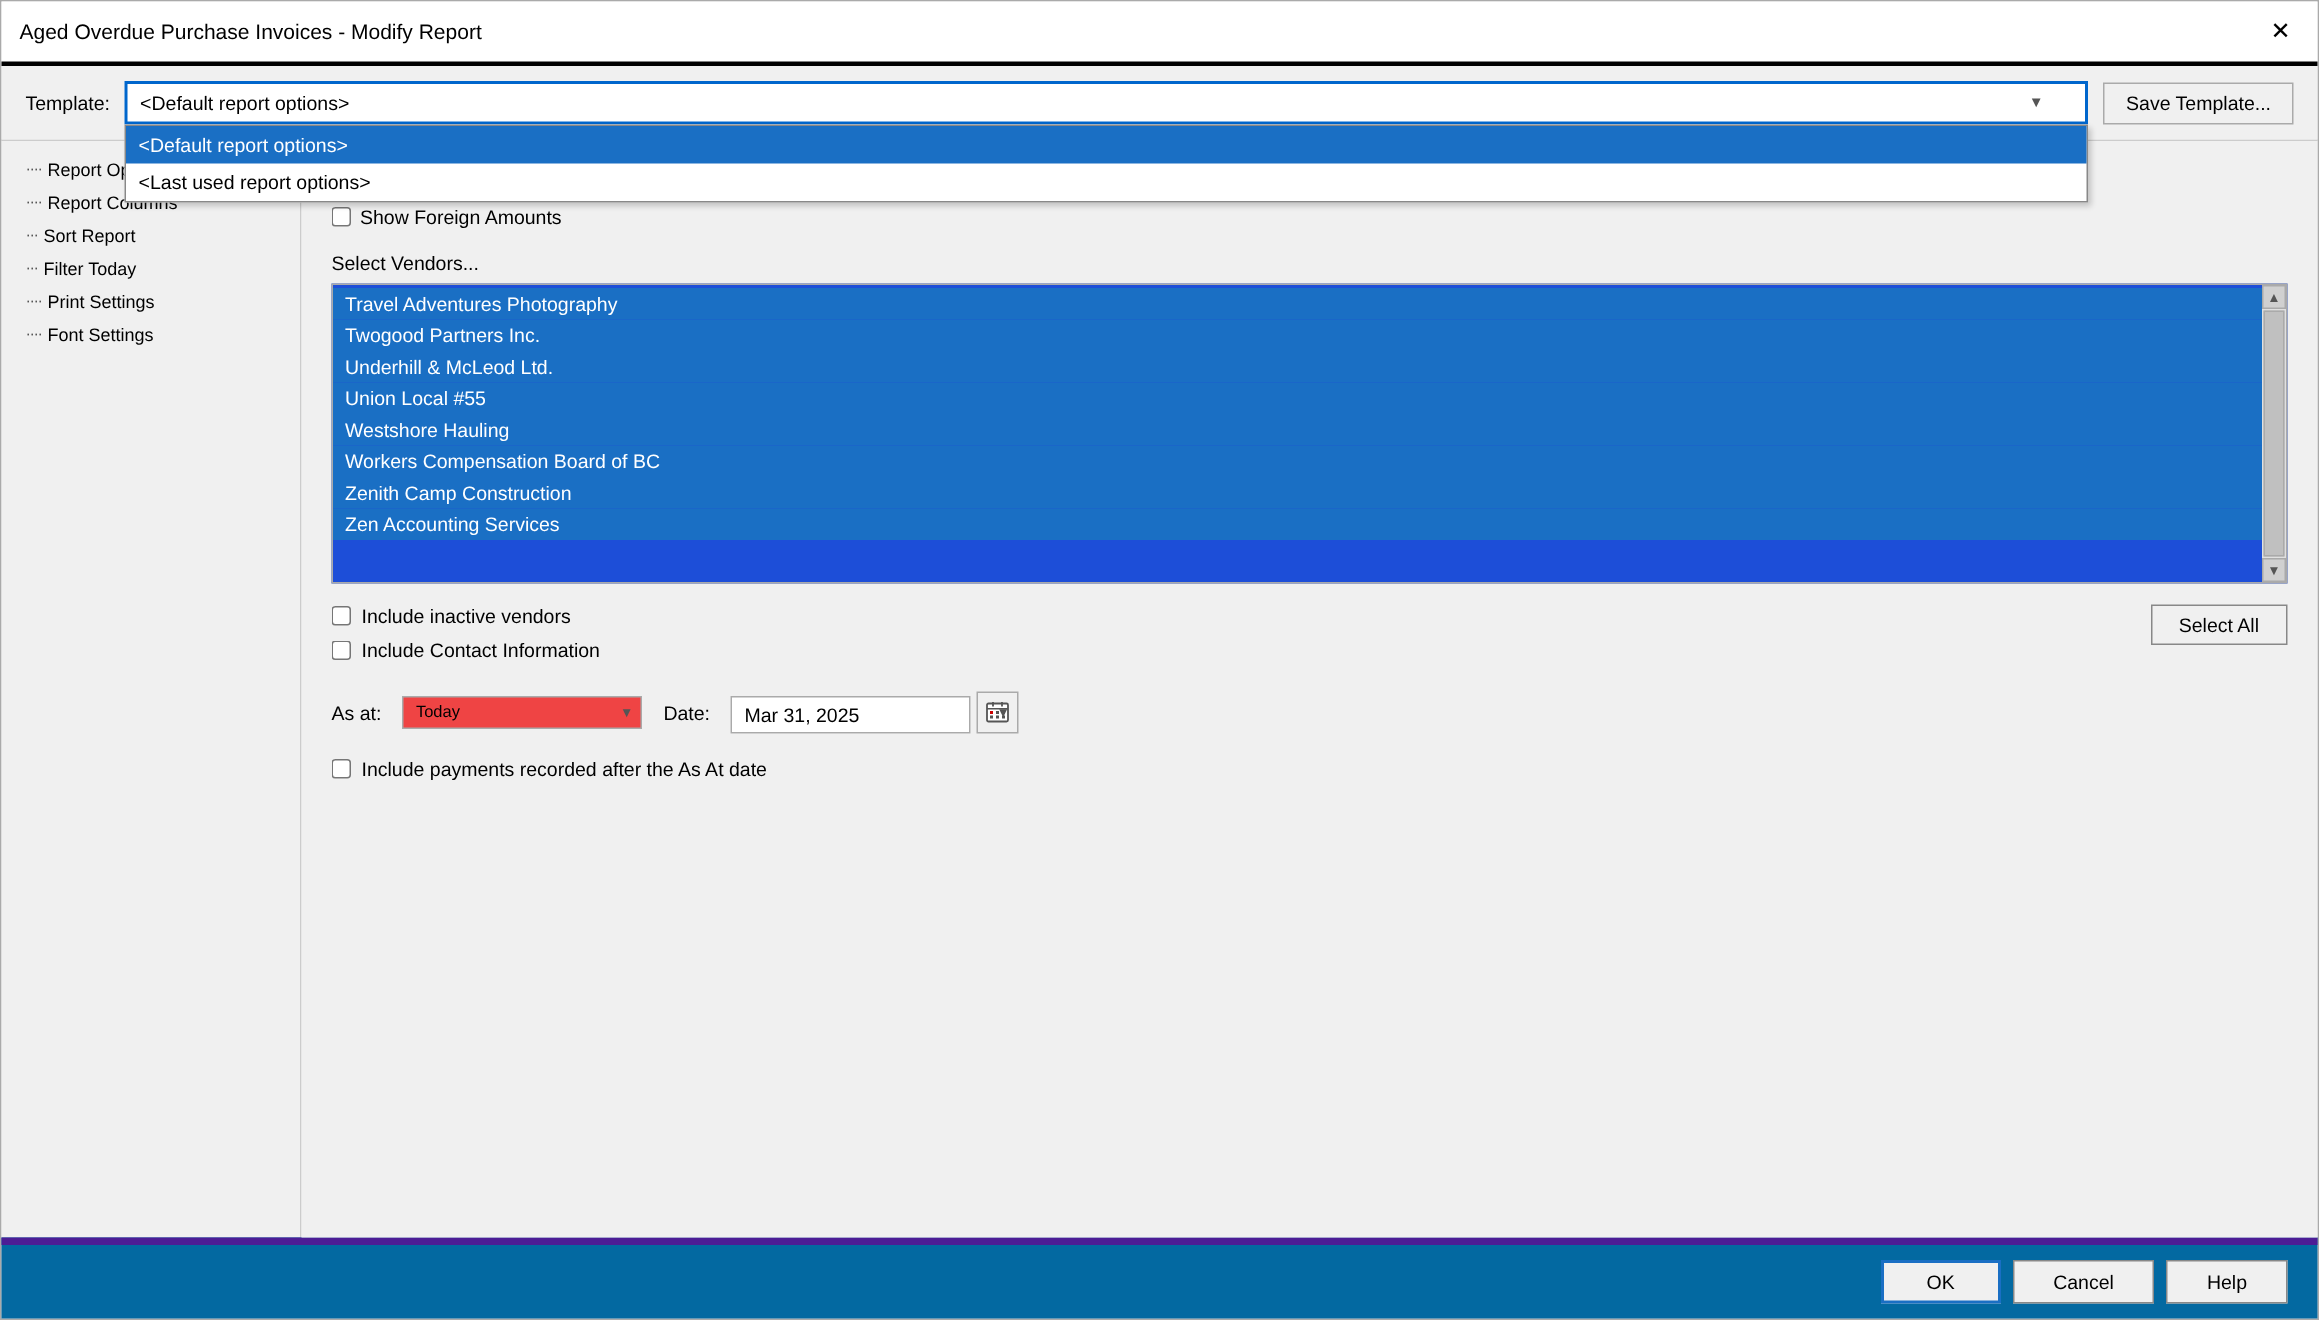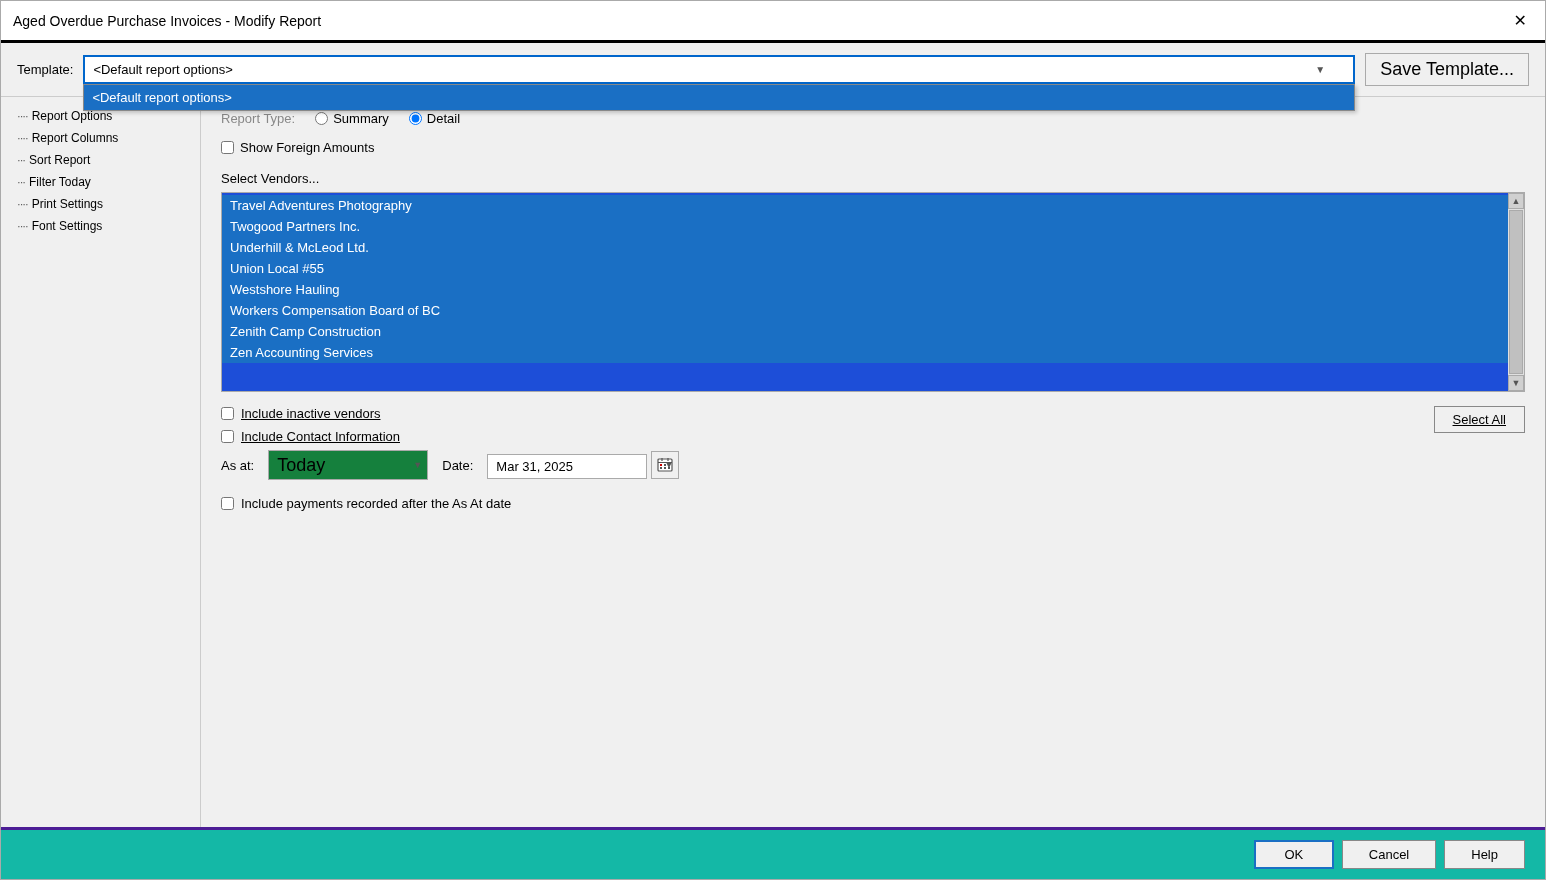--- a/index.html
+++ b/index.html
@@ -91,21 +91,21 @@
       font-size: 13px;
     }
     .template-dropdown-item.selected {
       background: #1a6fc4;
       color: #fff;
     }
     .save-template-btn {
       background: #f0f0f0;
       border: 1px solid #aaa;
       padding: 5px 14px;
-      font-size: 18px;
+      font-size: 13px;
       cursor: pointer;
       white-space: nowrap;
       min-height: 28px;
     }
 
     .main-content {
       display: flex;
       flex: 1;
       border-top: 1px solid #ccc;
     }
@@ -221,22 +221,21 @@
       width: 14px;
       background: #c0c0c0;
       border: 1px solid #aaa;
       margin: 1px;
     }
 
     .options-row {
       display: flex;
       align-items: flex-start;
       justify-content: space-between;
-      margin-bottom: 6px;
-      text-decoration: underline;
+      margin-bottom: 20px;
     }
     .checkboxes-col {
       display: flex;
       flex-direction: column;
       gap: 8px;
     }
     .checkbox-item {
       display: flex;
       align-items: center;
       gap: 7px;
@@ -260,24 +259,24 @@
       gap: 14px;
       margin-bottom: 16px;
     }
     .as-at-label { font-size: 13px; }
     .as-at-select-wrapper {
       position: relative;
       display: inline-flex;
       align-items: center;
     }
     .as-at-select {
-      background: #15803d;
+      background: #ef4444;
       border: 1px solid #aaa;
       padding: 4px 24px 4px 8px;
-      font-size: 18px;
+      font-size: 11px;
       cursor: pointer;
       min-width: 160px;
       appearance: none;
     }
     .date-label { font-size: 13px; }
     .date-select-wrapper {
       position: relative;
       display: inline-flex;
       align-items: flex-end;
       gap: 4px;
@@ -314,22 +313,22 @@
 
     .include-payments-row {
       display: flex;
       align-items: center;
       gap: 7px;
       font-size: 13px;
     }
     .include-payments-row input[type="checkbox"] { cursor: pointer; }
 
     .bottom-bar {
-      border-top: 3px solid #4c1d95;
-      background: #14b8a6;
+      border-top: 5px solid #4c1d95;
+      background: #0369a1;
       padding: 10px 20px;
       display: flex;
       justify-content: flex-end;
       gap: 8px;
       align-items: center;
     }
     .bottom-btn {
       background: #f0f0f0;
       border: 1px solid #888;
       padding: 6px 26px;
@@ -360,20 +359,21 @@
   <div class="template-row">
     <span class="template-label">Template:</span>
     <div class="template-dropdown-wrapper">
       <div class="template-select-display">
         <span>&lt;Default report options&gt;</span>
         <span class="template-dropdown-arrow">▼</span>
       </div>
 
       <div class="template-dropdown-list">
         <div class="template-dropdown-item selected">&lt;Default report options&gt;</div>
+        <div class="template-dropdown-item">&lt;Last used report options&gt;</div>
       </div>
     </div>
     <button class="save-template-btn">Save Template...</button>
   </div>
 
   <div class="main-content">
 
     <div class="sidebar">
       <div class="sidebar-item">
         <span class="dots">····</span>

